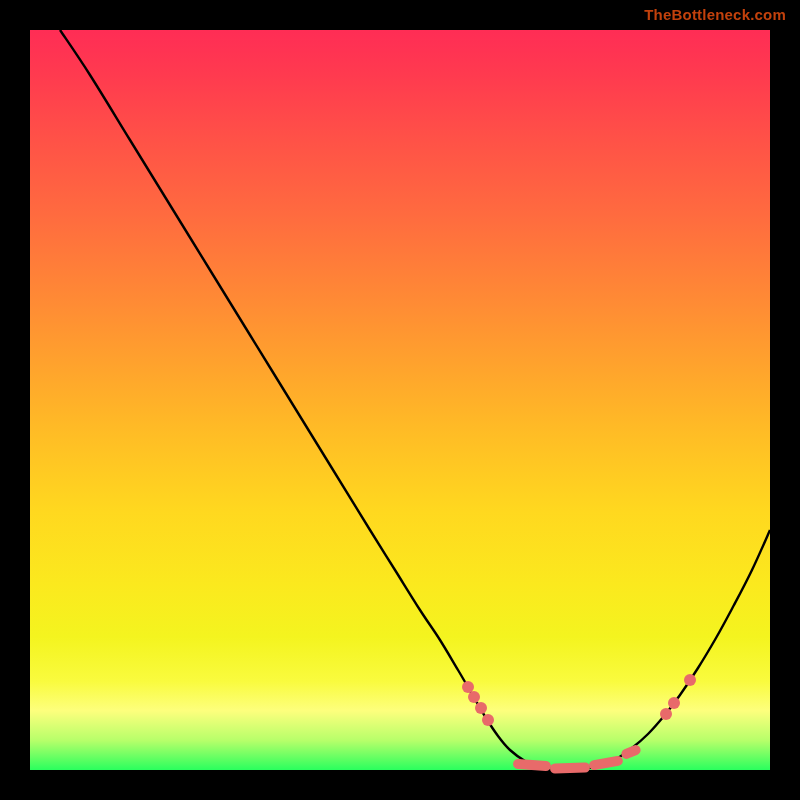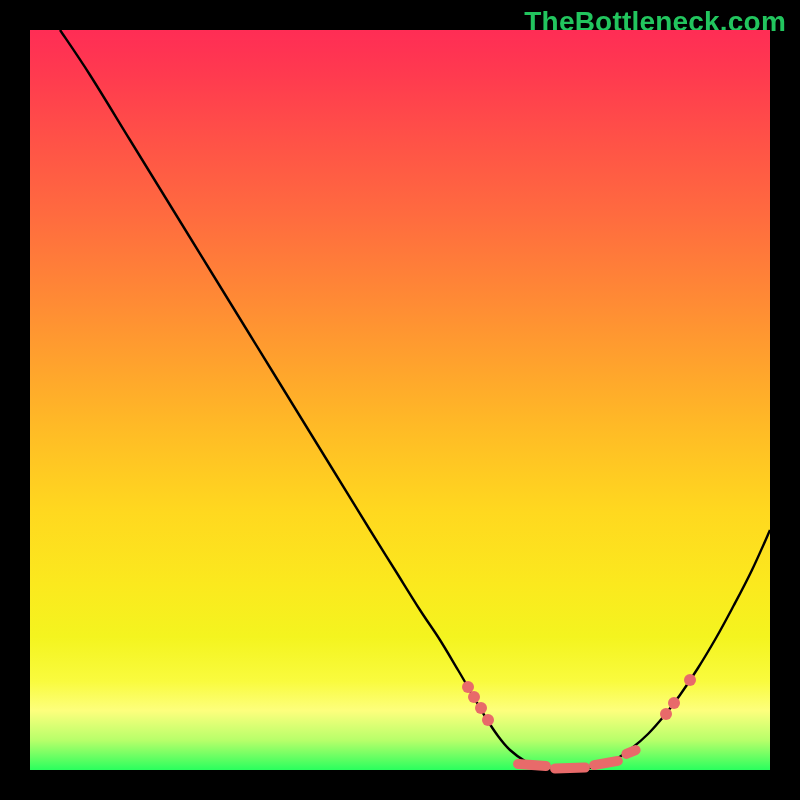--- a/index.html
+++ b/index.html
@@ -14,23 +14,23 @@
     width: 800px;
     height: 800px;
     position: relative;
     background: #000;
   }
   .watermark {
     position: absolute;
     top: 6px;
     right: 14px;
     font-family: Arial, Helvetica, sans-serif;
-    font-size: 28px;
+    font-size: 15px;
     font-weight: bold;
-    color: #22c55e;
+    color: #c2410c;
     letter-spacing: 0.2px;
   }
   .plot {
     position: absolute;
     left: 30px;
     top: 30px;
     width: 740px;
     height: 740px;
   }
   .gradient {

